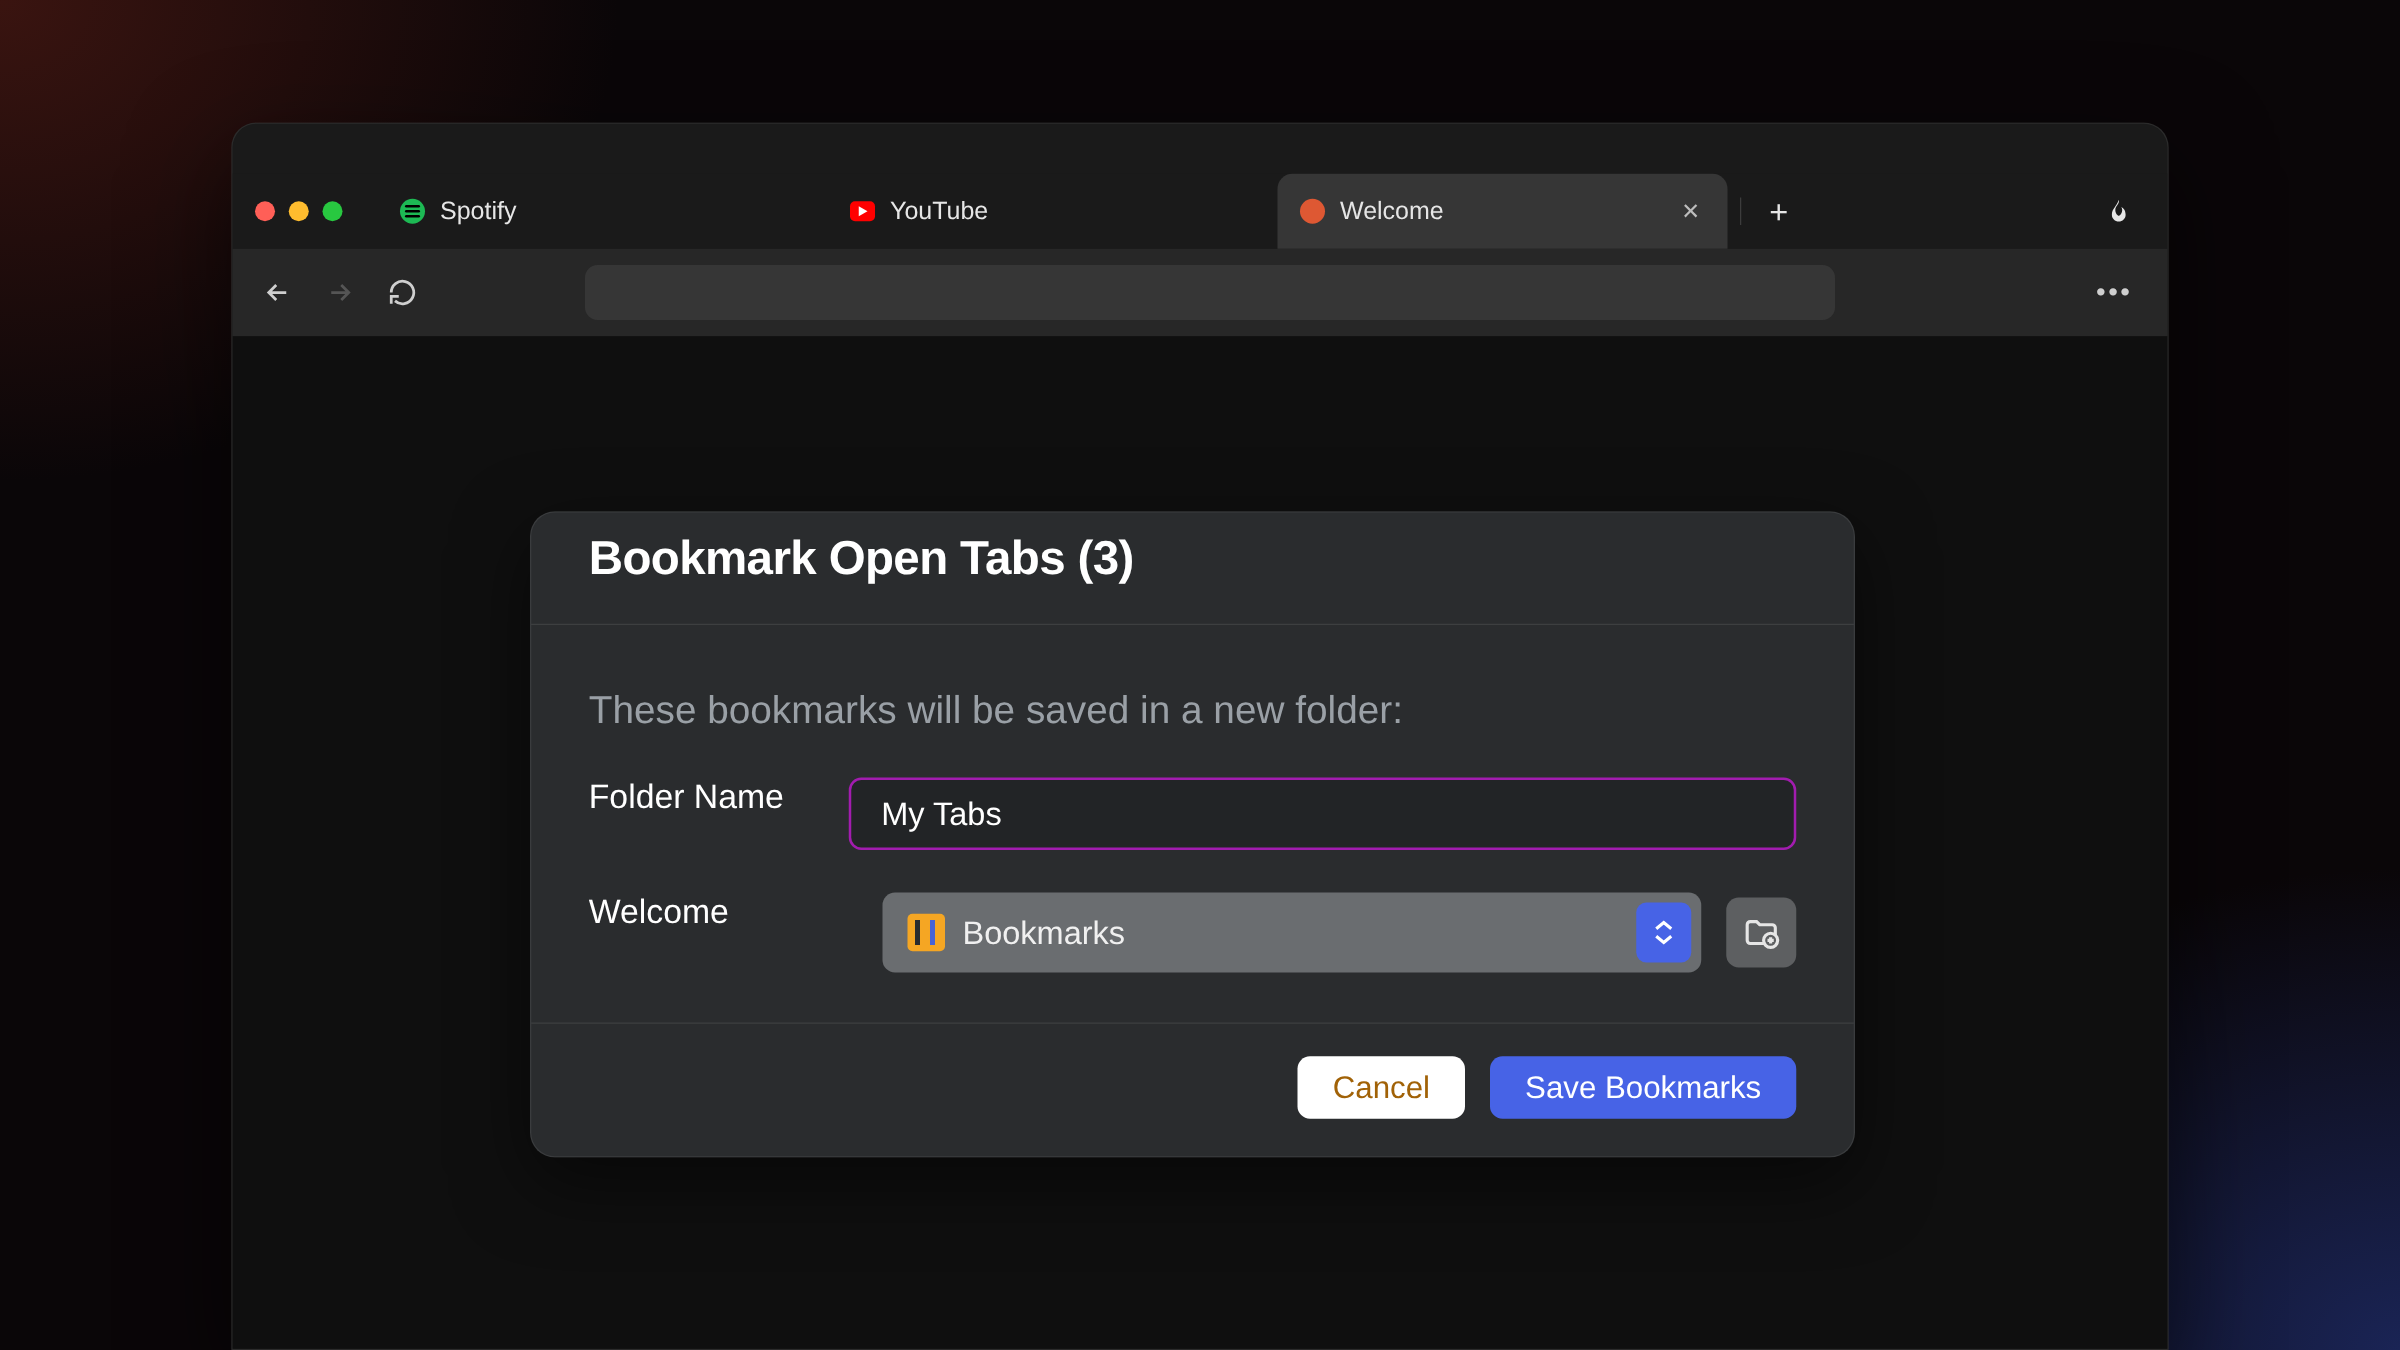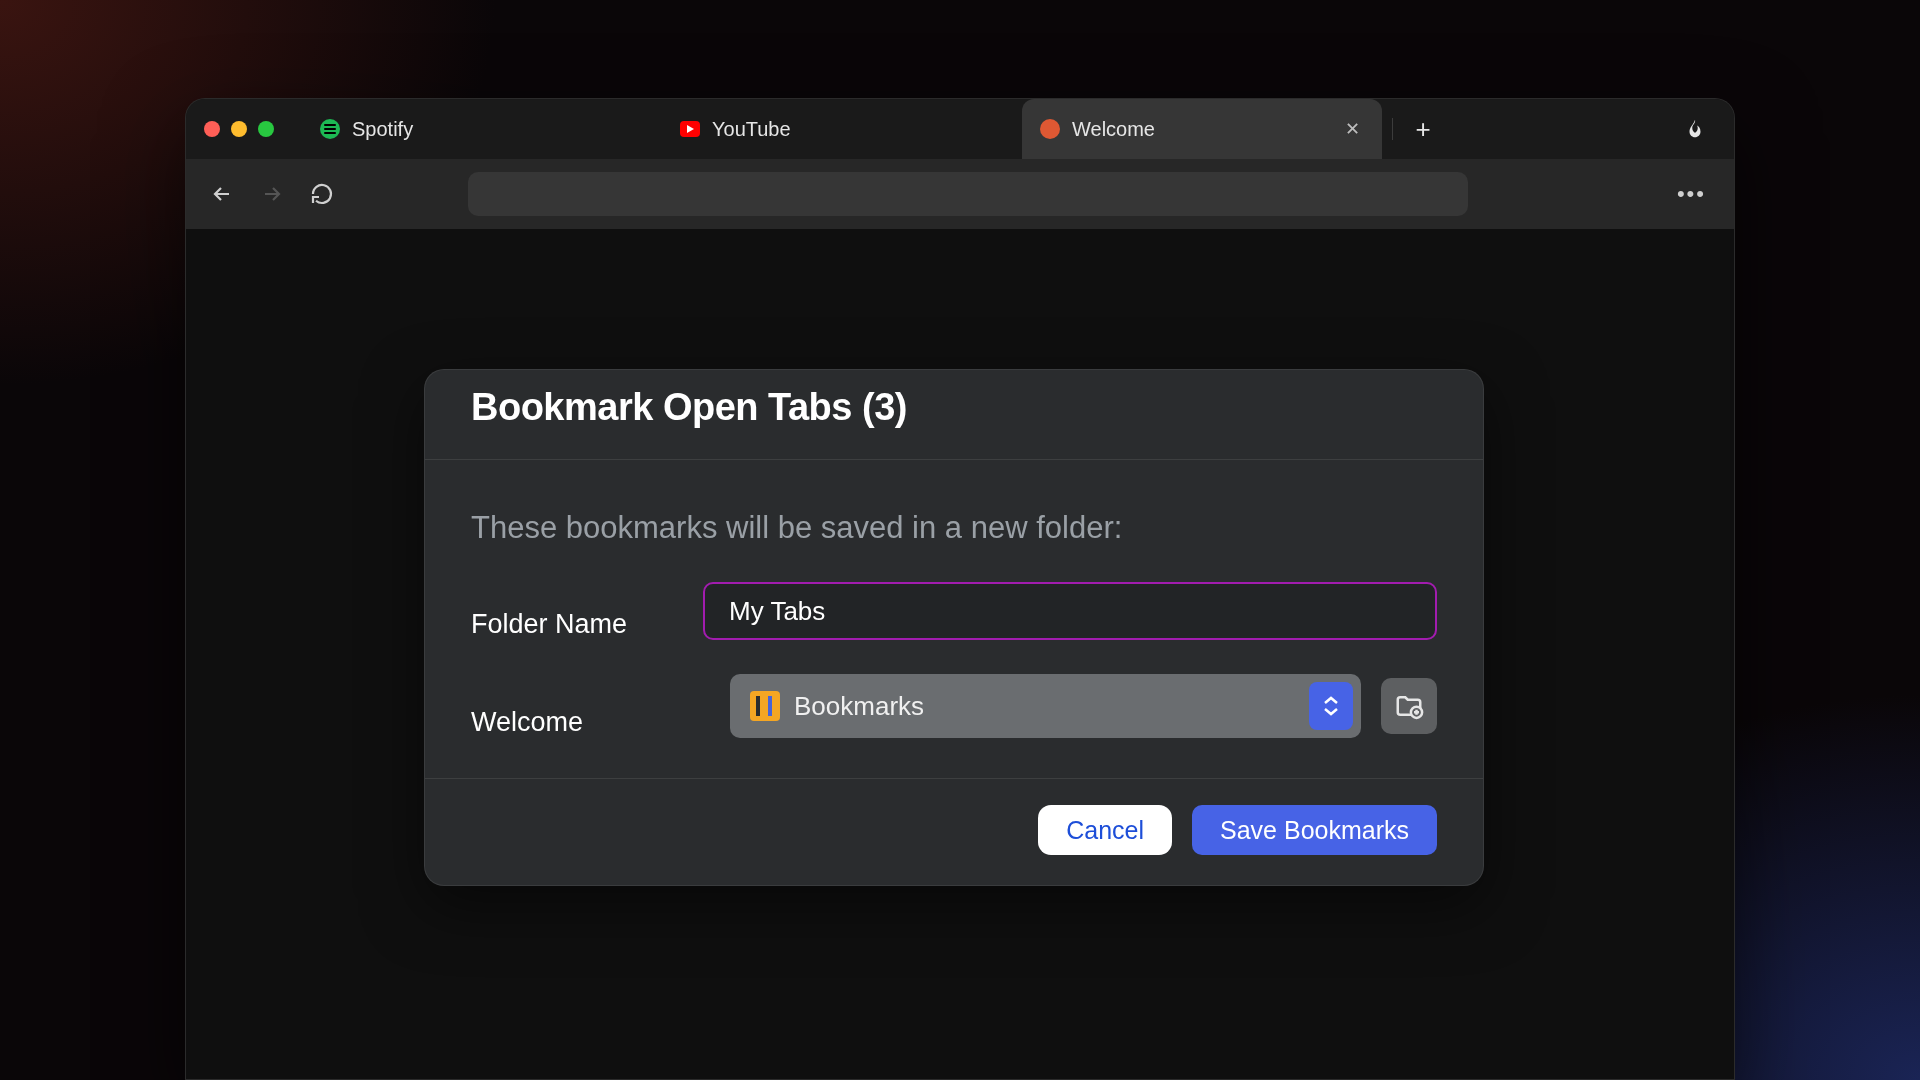--- a/index.html
+++ b/index.html
@@ -23,20 +23,21 @@
     overflow: hidden;
     box-shadow: 0 30px 80px rgba(0,0,0,0.6);
   }
 
   .tabbar {
     height: 60px;
     background: #1a1a1a;
     display: flex;
     align-items: center;
     padding: 0 18px;
+    margin-top: 40px;
   }
   .traffic-lights { display: flex; gap: 11px; margin-right: 28px; }
   .light { width: 16px; height: 16px; border-radius: 50%; }
   .light.red { background: #ff5f57; }
   .light.yellow { background: #febc2e; }
   .light.green { background: #28c840; }
 
   .tabs { display: flex; align-items: stretch; height: 100%; flex: 1; }
   .tab {
     display: flex; align-items: center; gap: 12px;
@@ -75,21 +76,21 @@
     position:absolute; left:238px; top:140px; width:1060px;
     background:#2a2c2e; border:1px solid rgba(255,255,255,0.08);
     border-radius:20px; box-shadow: 0 20px 60px rgba(0,0,0,0.5);
     color:#fff;
   }
   .dialog-header { padding: 16px 46px 30px; border-bottom:1px solid rgba(255,255,255,0.09); }
   .dialog-title { font-size:38px; font-weight:700; letter-spacing:-0.5px; }
   .dialog-body { padding: 34px 46px 40px; }
   .dialog-desc { font-size:31px; color:#9aa0a6; margin-bottom: 36px; margin-top: 16px; }
 
-  .form-row { display:flex; align-items:flex-end; margin-bottom: 34px; gap: 24px; }
+  .form-row { display:flex; align-items:flex-start; margin-bottom: 34px; }
   .form-row:last-child { margin-bottom:0; }
   .form-label { width: 208px; font-size:27px; color:#fff; }
 
   .text-input {
     flex:1; height:58px; background:#222426; border:2px solid #a21caf;
     border-radius:10px; padding: 0 24px; font-size:26px; color:#fff;
     outline:none; font-family:inherit;
   }
 
   .loc-wrap { flex:1; display:flex; align-items:center; gap:20px;padding-left:27px; }
@@ -110,21 +111,21 @@
   .new-folder-btn {
     width:56px;height:56px; background:#5d5f61; border-radius:10px;
     display:flex;align-items:center;justify-content:center; cursor:pointer;
   }
 
   .dialog-footer {
     padding: 26px 46px 30px; border-top:1px solid rgba(255,255,255,0.09);
     display:flex; justify-content:flex-end; gap:20px;
   }
   .btn { height:50px; padding:0 28px; border-radius:10px; font-size:25px; font-weight:500; display:flex;align-items:center; cursor:pointer; border:none; font-family:inherit; }
-  .btn-cancel { background:#fff; color:#1d4ed8;border-radius:13px; }
+  .btn-cancel { background:#fff; color:#a16207; }
   .btn-primary { background:#4763e6; color:#fff; }
 </style>
 </head>
 <body>
 
 <div class="browser-window">
 
   <div class="tabbar">
     <div class="traffic-lights">
       <div class="light red"></div>

